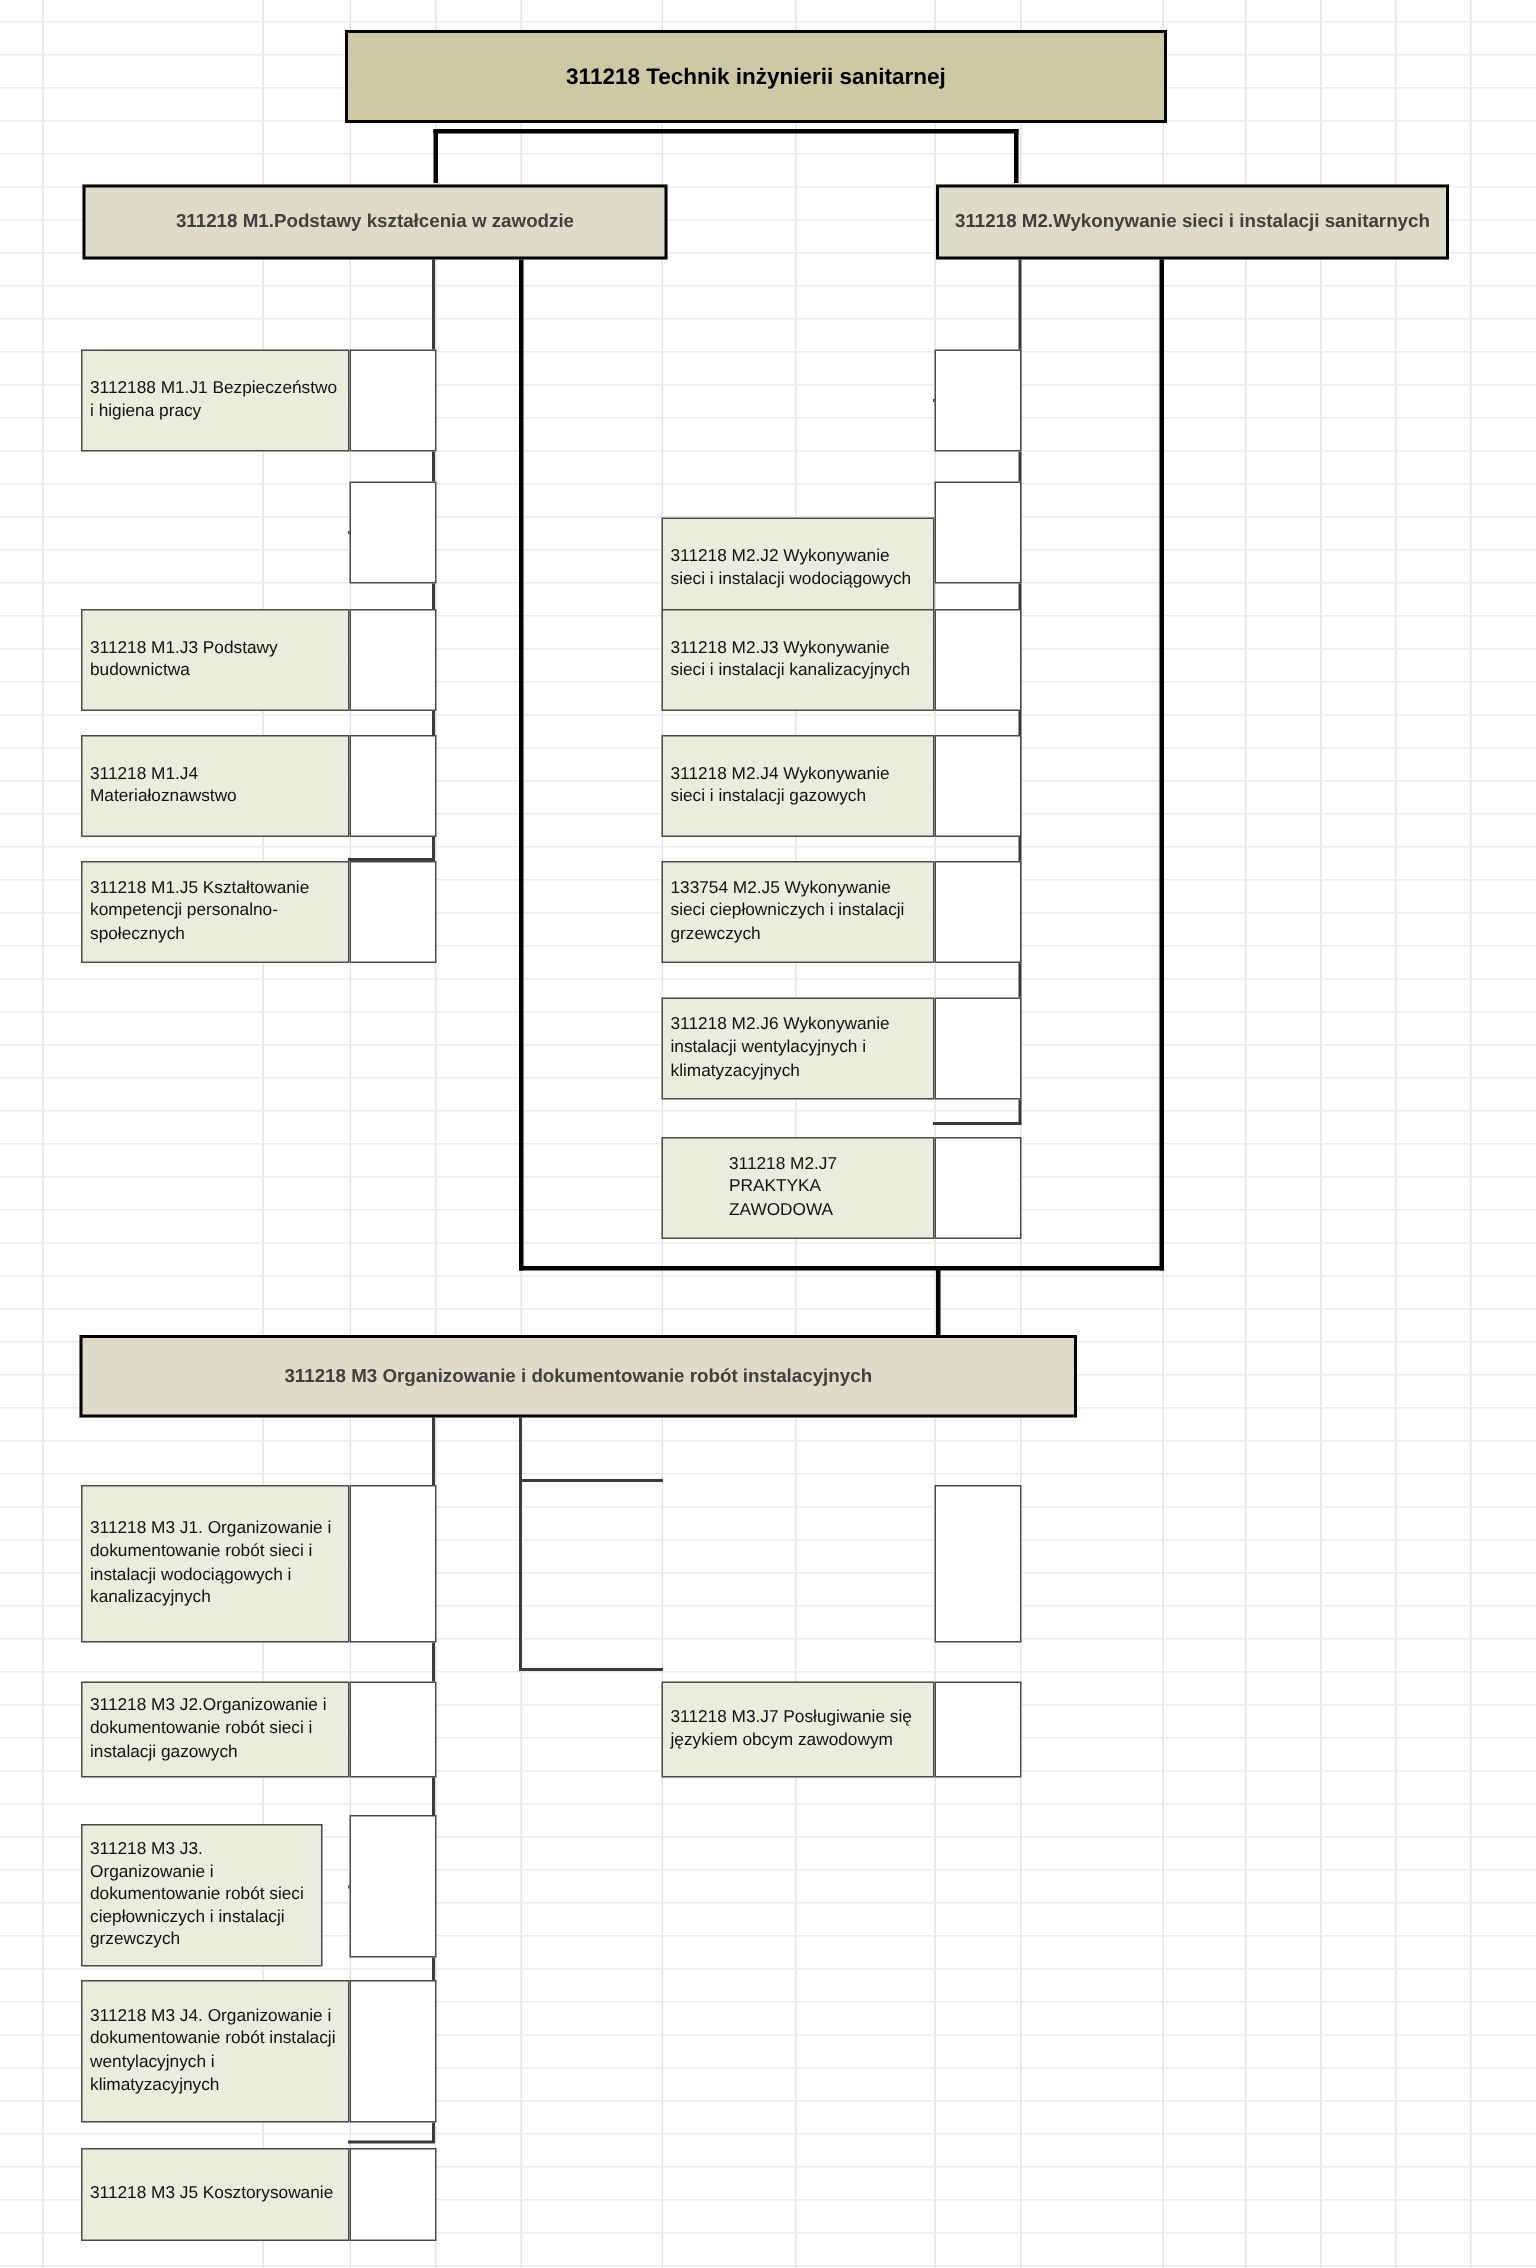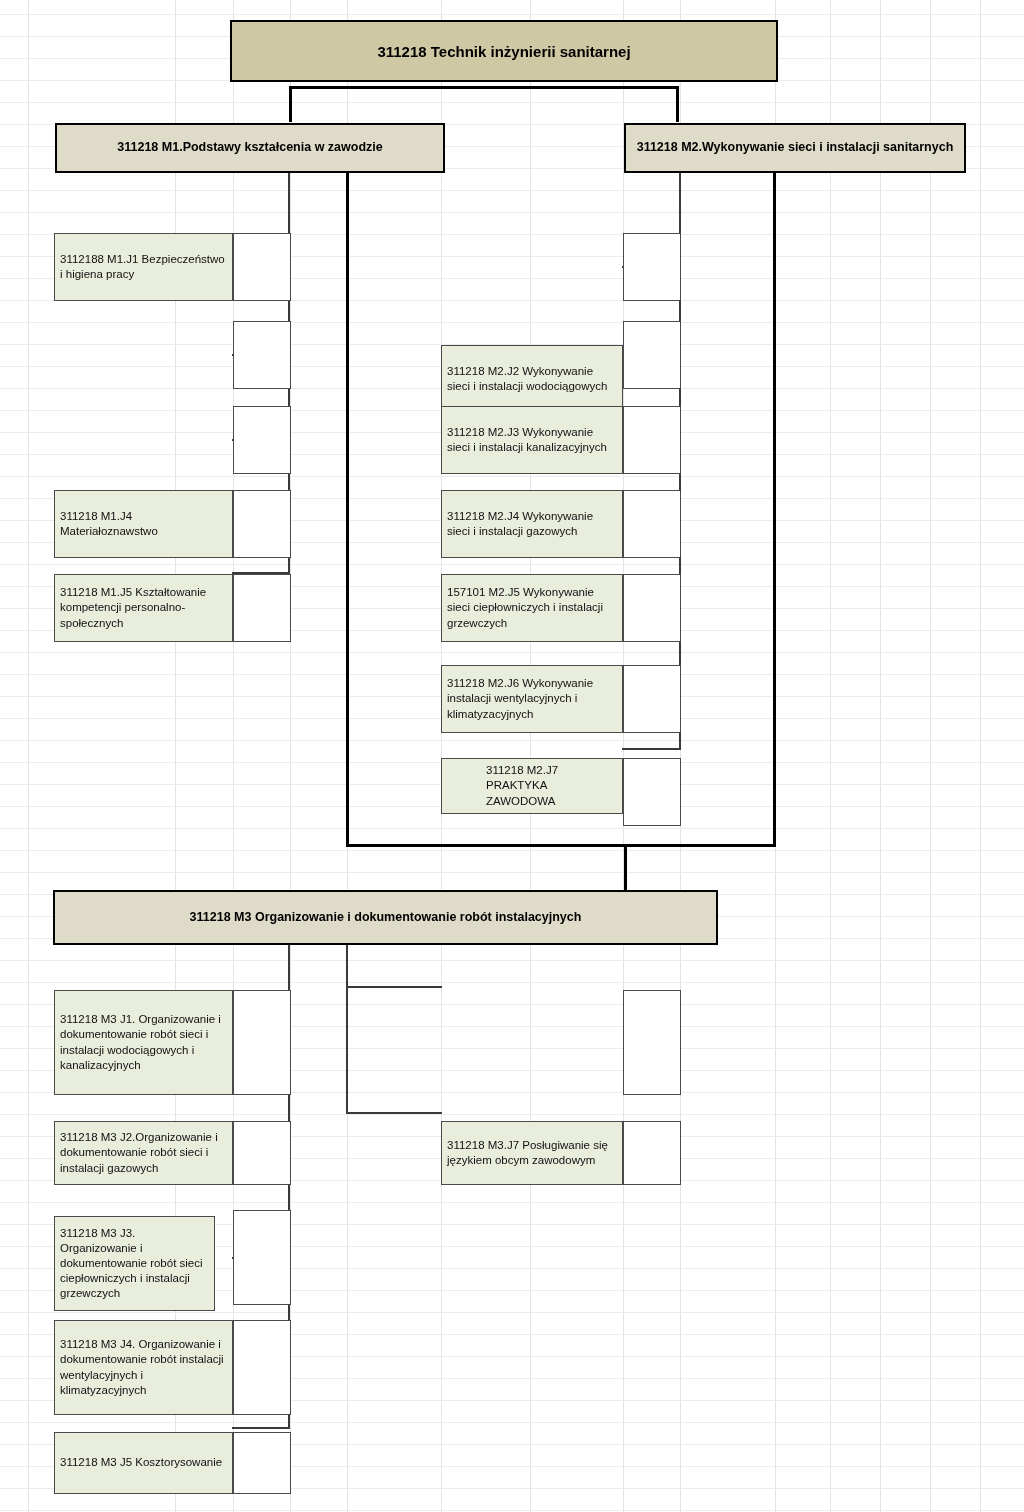--- a/index.html
+++ b/index.html
@@ -40,21 +40,21 @@
     font-size:15px;
     color:#000;
   }
   .node.module{
     background:#dedbc8;
     border:2px solid #000000;
     display:flex;align-items:center;justify-content:center;
     text-align:center;
     font-weight:bold;
     font-size:12.5px;
-    color:#000000;
+    color:#404040;
     line-height:1.25;
     padding:2px 6px;
   }
   .node.unit{
     background:#e8eddc;
     border:1px solid #4a4a4a;
     display:flex;align-items:center;
     text-align:left;
     font-size:11.5px;
     color:#111;
@@ -222,29 +222,30 @@
 
   <div class="node root" style="left:230px;top:20px;width:548px;height:62px;">311218 Technik inżynierii sanitarnej</div>
 
   <div class="node module" style="left:55px;top:123px;width:390px;height:50px;">311218 M1.Podstawy kształcenia w zawodzie</div>
 
   <div class="node module" style="left:624px;top:123px;width:342px;height:50px;">311218 M2.Wykonywanie sieci i instalacji sanitarnych</div>
 
   <div class="node module" style="left:53px;top:890px;width:665px;height:55px;">311218 M3 Organizowanie i dokumentowanie robót instalacyjnych</div>
 
   <div class="node unit" style="left:54px;top:233px;width:179px;height:68px;">3112188 M1.J1 Bezpieczeństwo i higiena pracy</div>
+  <div class="node unit" style="left:54px;top:406px;width:179px;height:68px;">311218 M1.J3 Podstawy budownictwa</div>
   <div class="node unit" style="left:54px;top:490px;width:179px;height:68px;">311218 M1.J4 Materiałoznawstwo</div>
   <div class="node unit" style="left:54px;top:574px;width:179px;height:68px;">311218 M1.J5 Kształtowanie kompetencji personalno-społecznych</div>
 
   <div class="node unit" style="left:441px;top:321px;width:182px;height:68px;margin-top:24px;">311218 M2.J2 Wykonywanie sieci i instalacji wodociągowych</div>
   <div class="node unit" style="left:441px;top:406px;width:182px;height:68px;">311218 M2.J3 Wykonywanie sieci i instalacji kanalizacyjnych</div>
   <div class="node unit" style="left:441px;top:490px;width:182px;height:68px;">311218 M2.J4 Wykonywanie sieci i instalacji gazowych</div>
-  <div class="node unit" style="left:441px;top:574px;width:182px;height:68px;">157101 M2.J5 Wykonywanie sieci ciepłowniczych i instalacji grzewczych</div>
+  <div class="node unit" style="left:441px;top:574px;width:182px;height:68px;">133754 M2.J5 Wykonywanie sieci ciepłowniczych i instalacji grzewczych</div>
   <div class="node unit" style="left:441px;top:665px;width:182px;height:68px;">311218 M2.J6 Wykonywanie instalacji wentylacyjnych i klimatyzacyjnych</div>
-  <div class="node unit" style="left:441px;top:758px;width:182px;height:56px;padding-left:44px;">311218 M2.J7 PRAKTYKA ZAWODOWA</div>
+  <div class="node unit" style="left:441px;top:758px;width:182px;height:68px;padding-left:44px;">311218 M2.J7 PRAKTYKA ZAWODOWA</div>
 
   <div class="node unit" style="left:54px;top:990px;width:179px;height:105px;">311218 M3 J1. Organizowanie i dokumentowanie robót sieci i instalacji wodociągowych i kanalizacyjnych</div>
   <div class="node unit" style="left:54px;top:1121px;width:179px;height:64px;">311218 M3 J2.Organizowanie i dokumentowanie robót sieci i instalacji gazowych</div>
   <div class="node unit" style="left:54px;top:1216px;width:161px;height:95px;">311218 M3 J3. Organizowanie i dokumentowanie robót sieci ciepłowniczych i instalacji grzewczych</div>
   <div class="node unit" style="left:54px;top:1320px;width:179px;height:95px;">311218 M3 J4. Organizowanie i dokumentowanie robót instalacji wentylacyjnych i klimatyzacyjnych</div>
   <div class="node unit" style="left:54px;top:1432px;width:179px;height:62px;">311218 M3 J5 Kosztorysowanie</div>
 
   <div class="node unit" style="left:441px;top:1121px;width:182px;height:64px;">311218 M3.J7 Posługiwanie się językiem obcym zawodowym</div>
 
 </div>

